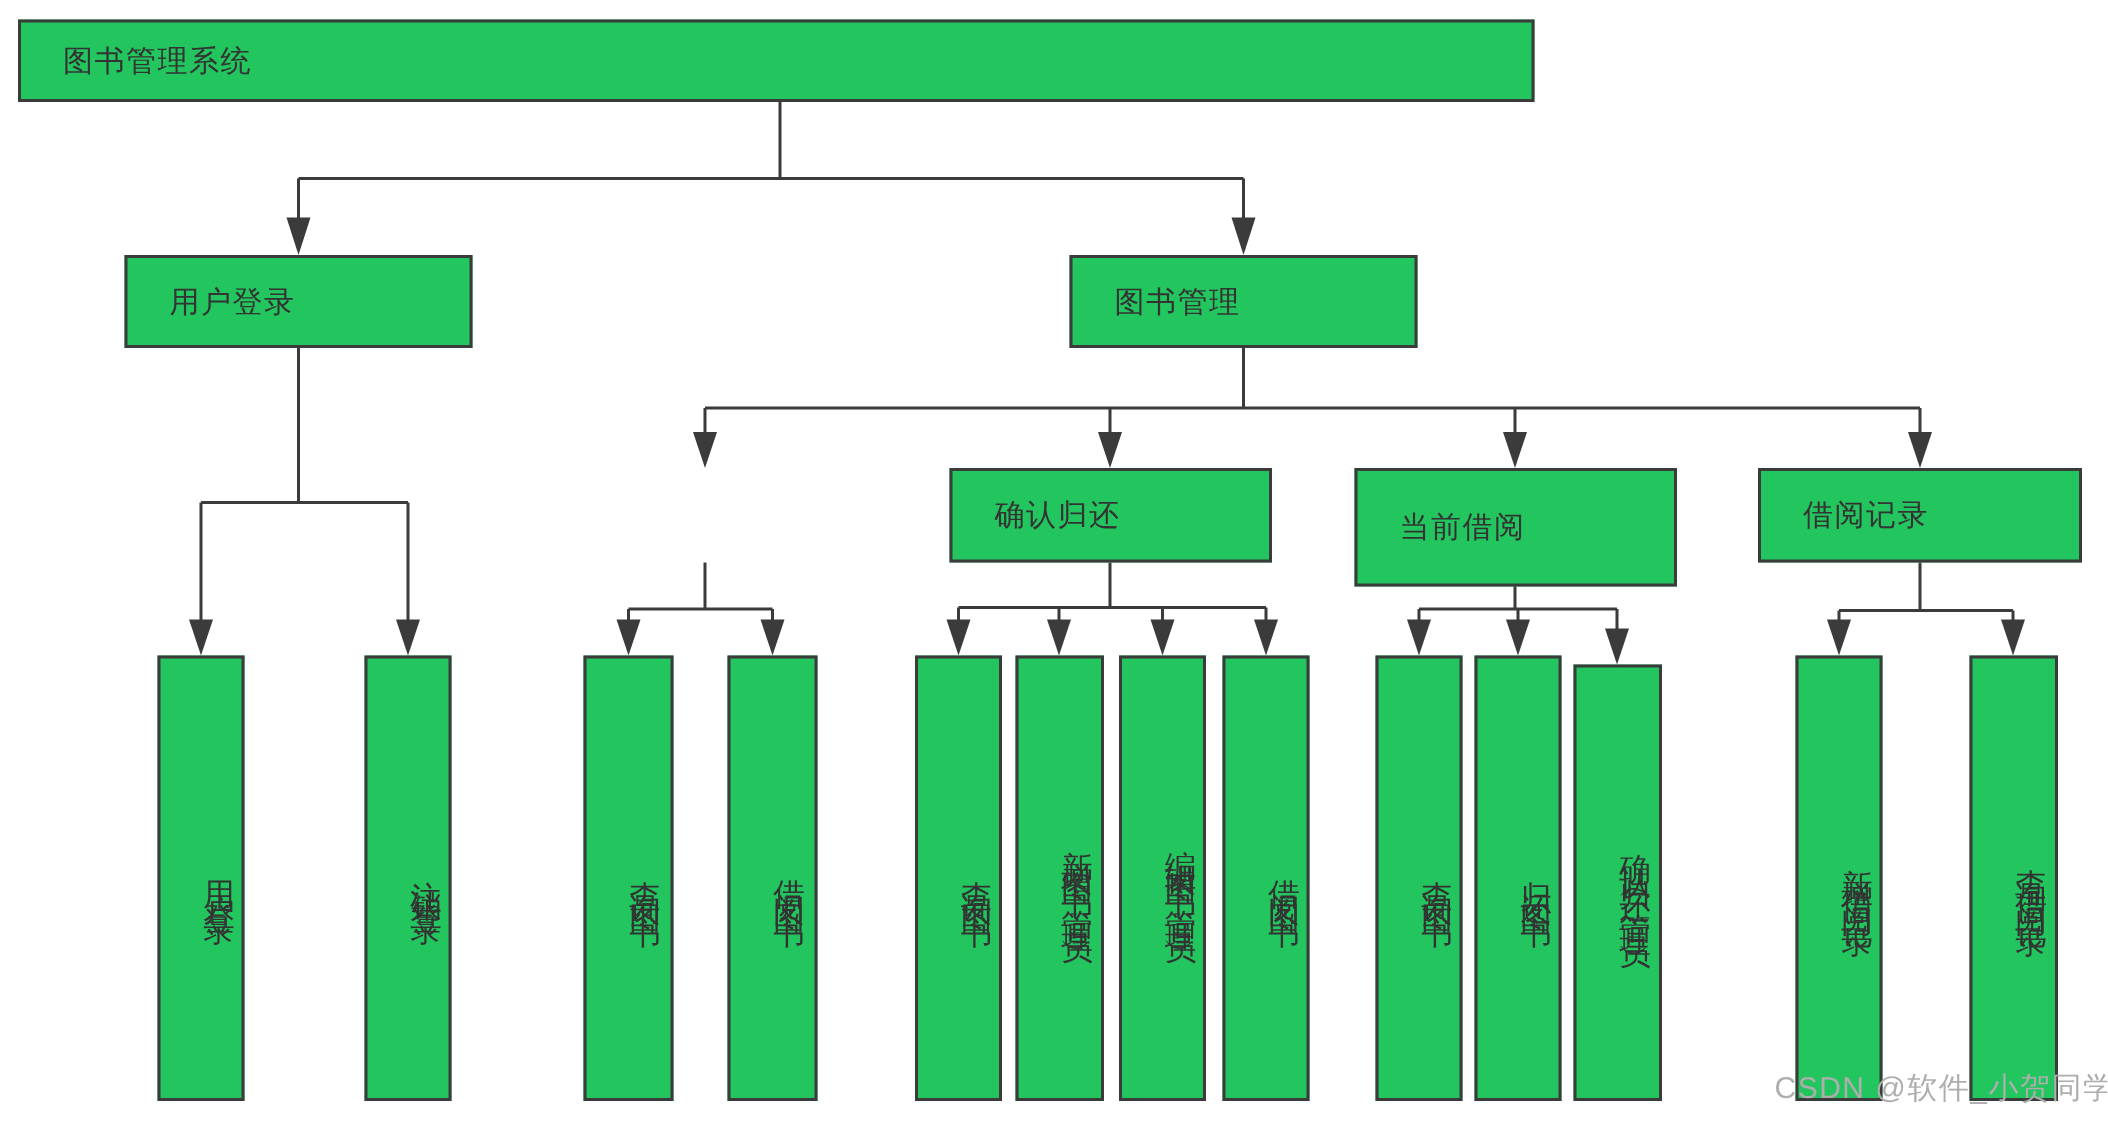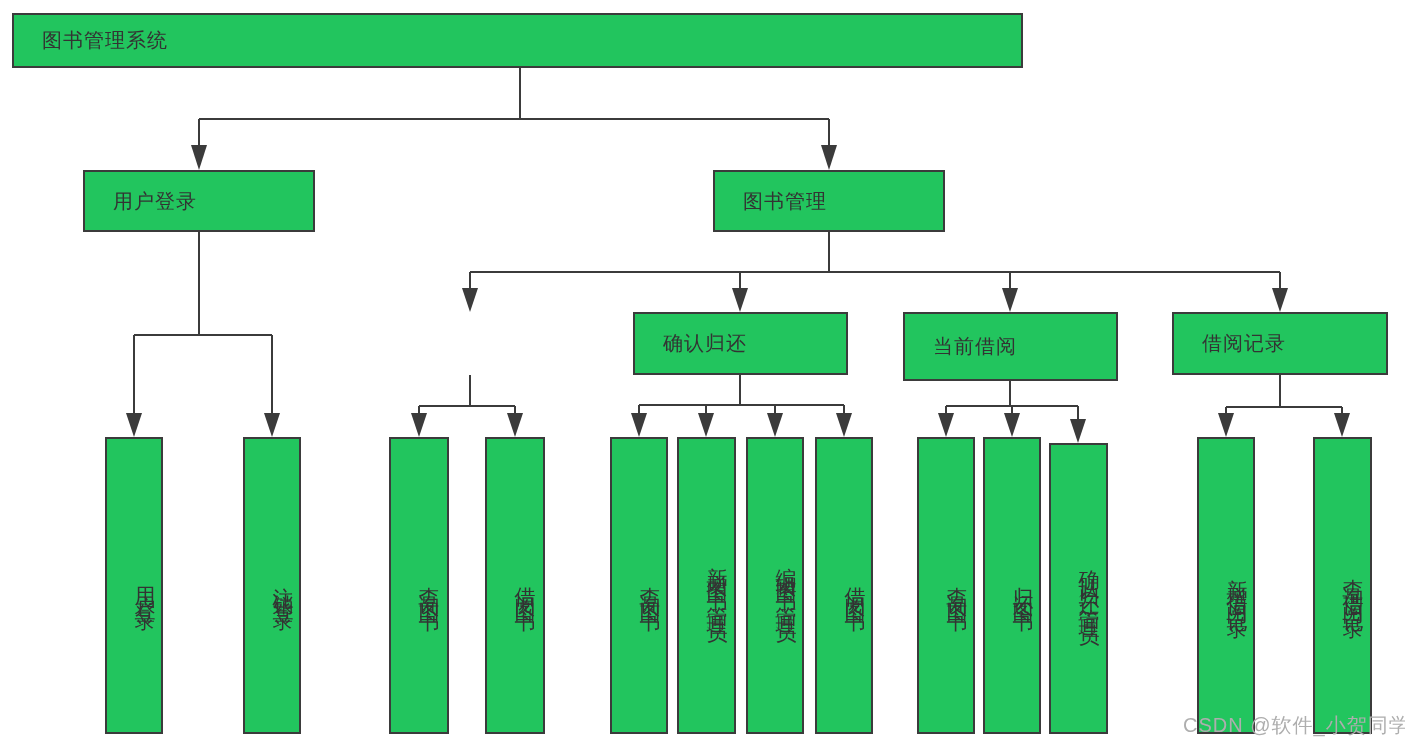--- a/index.html
+++ b/index.html
@@ -104,21 +104,21 @@
   <div class="node h" style="left:83px; top:170px; width:232px; height:62px;">
     <span>用户登录</span>
   </div>
   <div class="node h" style="left:713px; top:170px; width:232px; height:62px;">
     <span>图书管理</span>
   </div>
 
   <div class="node h" style="left:633px; top:312px; width:215px; height:63px;">
     <span>确认归还</span>
   </div>
-  <div class="node h" style="left:903px; top:312px; width:215px; height:69px;">
+  <div class="node h" style="left:903px; top:312px; width:215px; height:79px;">
     <span>当前借阅</span>
   </div>
   <div class="node h" style="left:1172px; top:312px; width:216px; height:63px;">
     <span>借阅记录</span>
   </div>
 
   <div class="node v" style="left:105px; top:437px; width:58px; height:297px;">
     <span>用户登录</span>
   </div>
   <div class="node v" style="left:243px; top:437px; width:58px; height:297px;">

